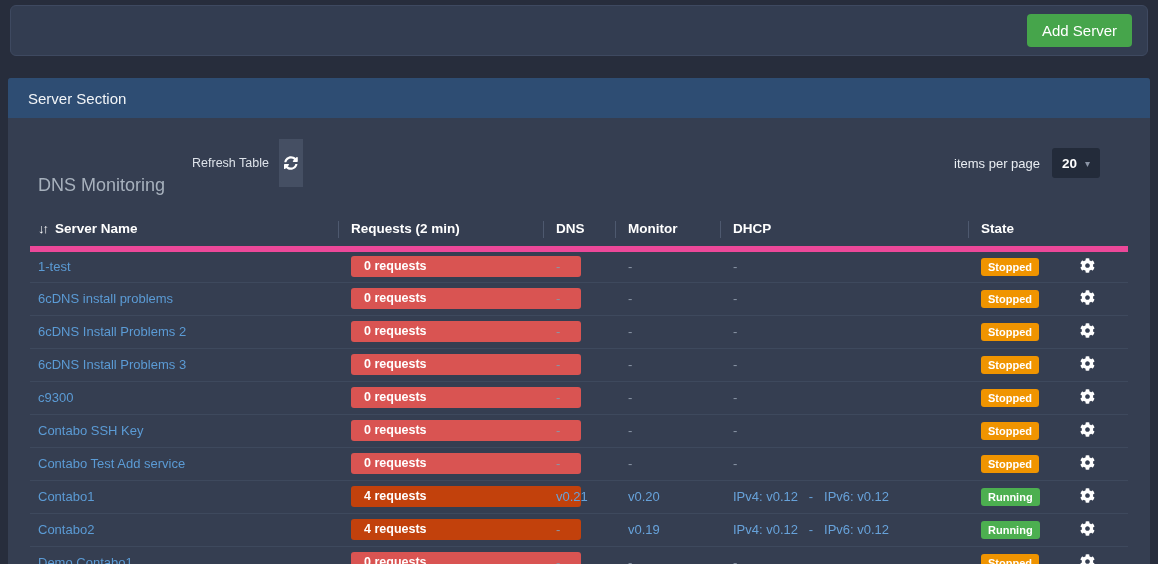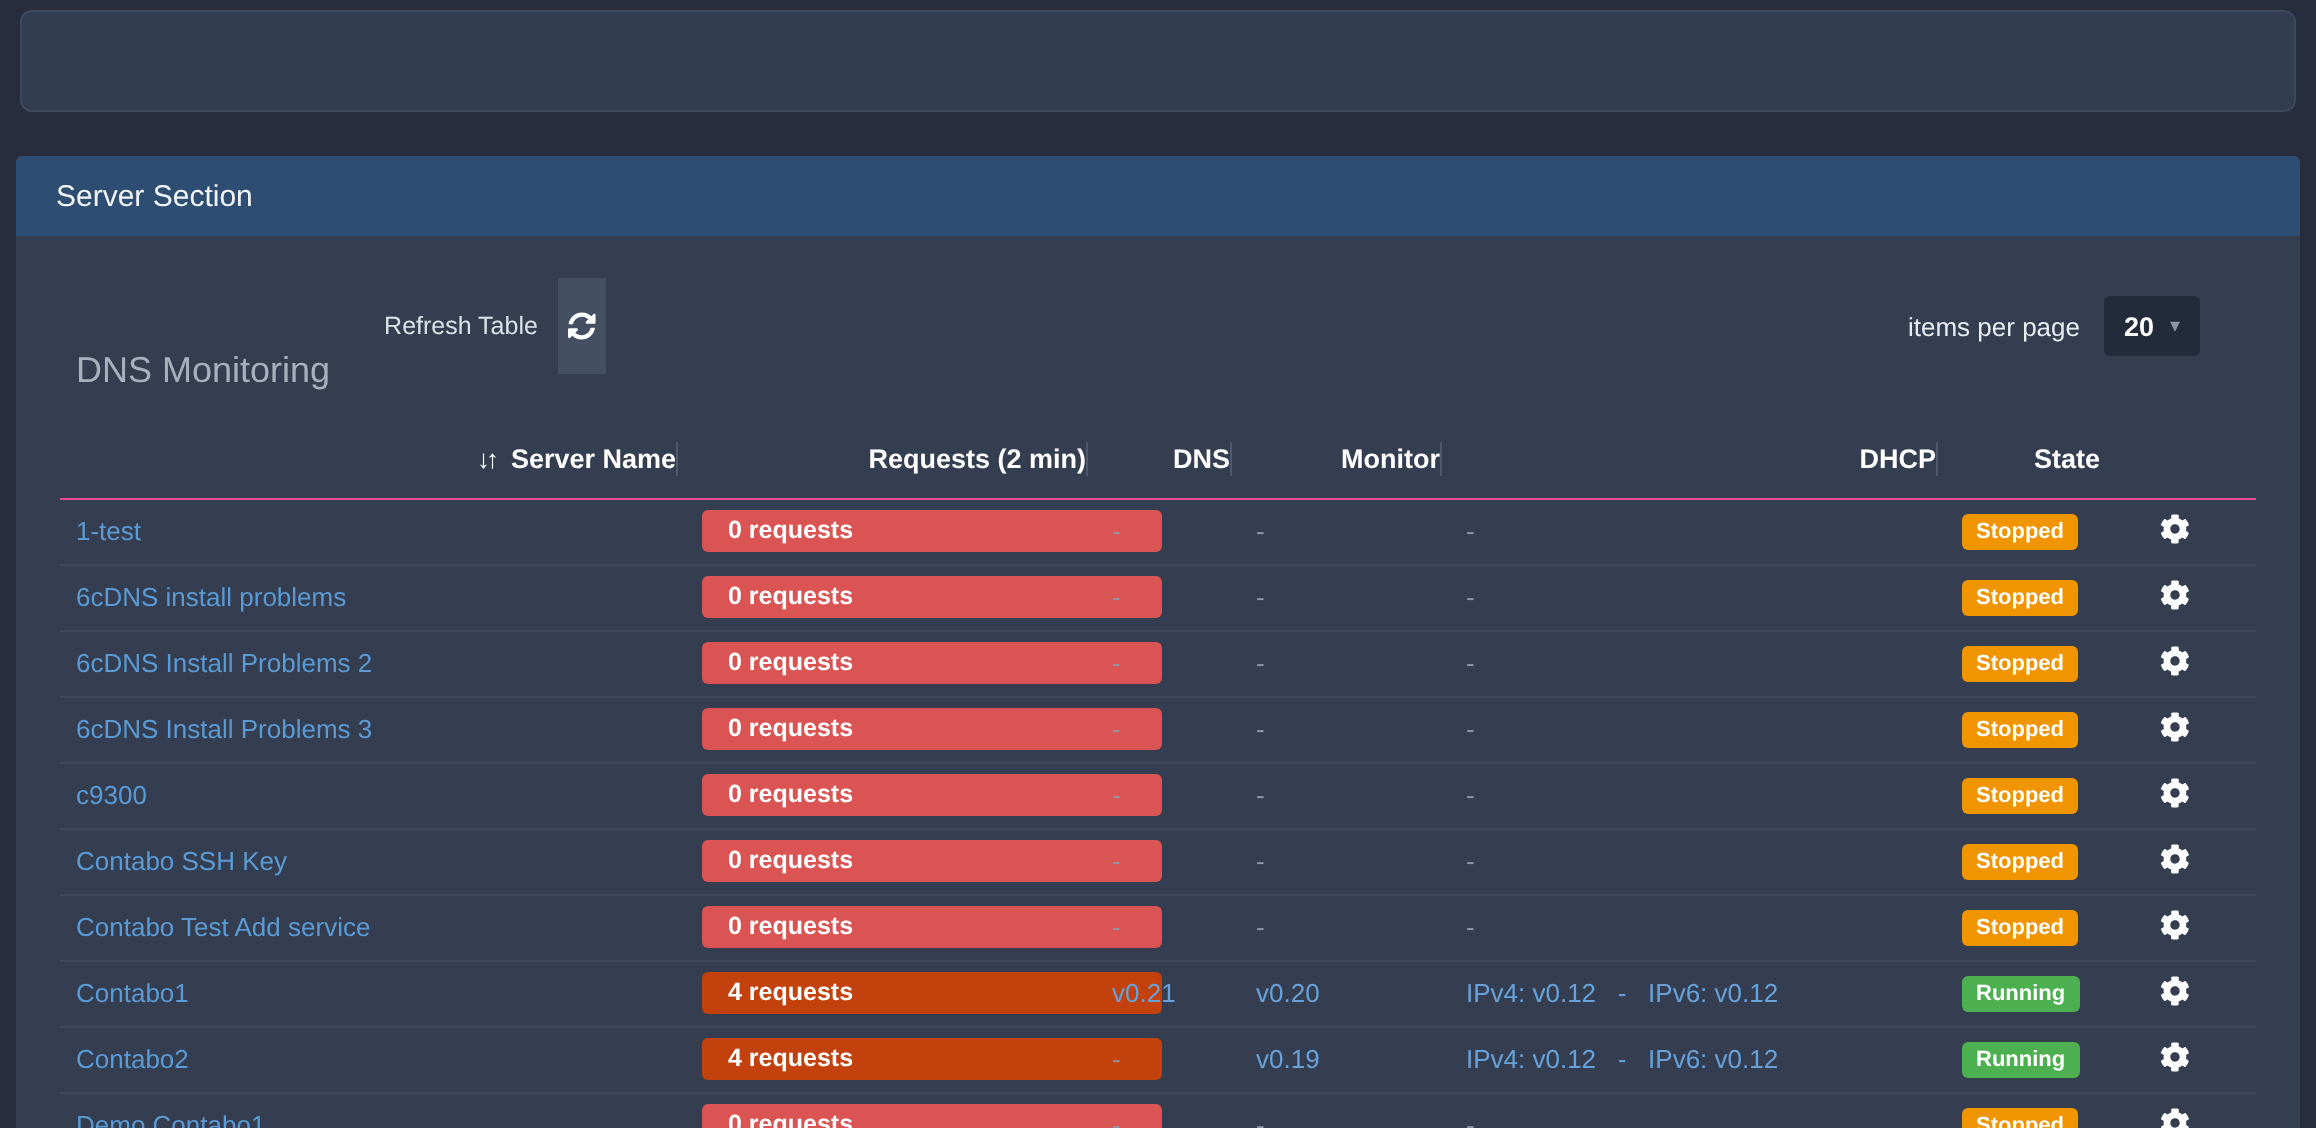--- a/index.html
+++ b/index.html
@@ -60,24 +60,24 @@
   .search-btn {
     width:40px; height:32px; background:#3e4859; border:none; border-radius:0 4px 4px 0;
     display:flex; align-items:center; justify-content:center; cursor:pointer;
   }
 
   
   table { width:100%; border-collapse:collapse; table-layout:fixed; margin-top:23px; }
   col.c1{width:308px} col.c2{width:205px} col.c3{width:72px}
   col.c4{width:105px} col.c5{width:248px} col.c6{width:82px} col.c7{width:auto}
   thead th {
-    height:39px; text-align:right; vertical-align:middle;
+    height:39px; text-align:left; vertical-align:middle;
     font-size:13.5px; font-weight:bold; color:#fff;
     padding-left:13px; position:relative;
-    border-bottom:1px solid #ec4899;
+    border-bottom:6px solid #ec4899;
   }
   thead th.first { padding-left:8px; }
   thead th:not(.first):not(.no-sep)::before {
     content:""; position:absolute; left:0; top:11px; width:1px; height:17px; background:#4e596f;
   }
   .sort-icon { font-weight:bold; letter-spacing:-2px; margin-right:8px; font-size:13px; }
   tbody td {
     height:33px; vertical-align:middle; font-size:13px;
     padding-left:13px; border-bottom:1px solid #3e495d;
   }
@@ -98,20 +98,21 @@
   }
   .st-stopped { background:#f09400; }
   .st-running { background:#4caf50; }
   td.cell-actions { padding-left:30px; }
   .gear-btn { background:transparent; border:none; cursor:pointer; display:inline-flex; }
 </style>
 </head>
 <body>
 
 <div class="navbar">
+  <button class="add-btn">Add Server</button>
 </div>
 
 <div class="panel">
   <div class="section-header">
     <span>Server Section</span>
   </div>
 
   <div class="panel-body">
 
     <div class="toolbar">

